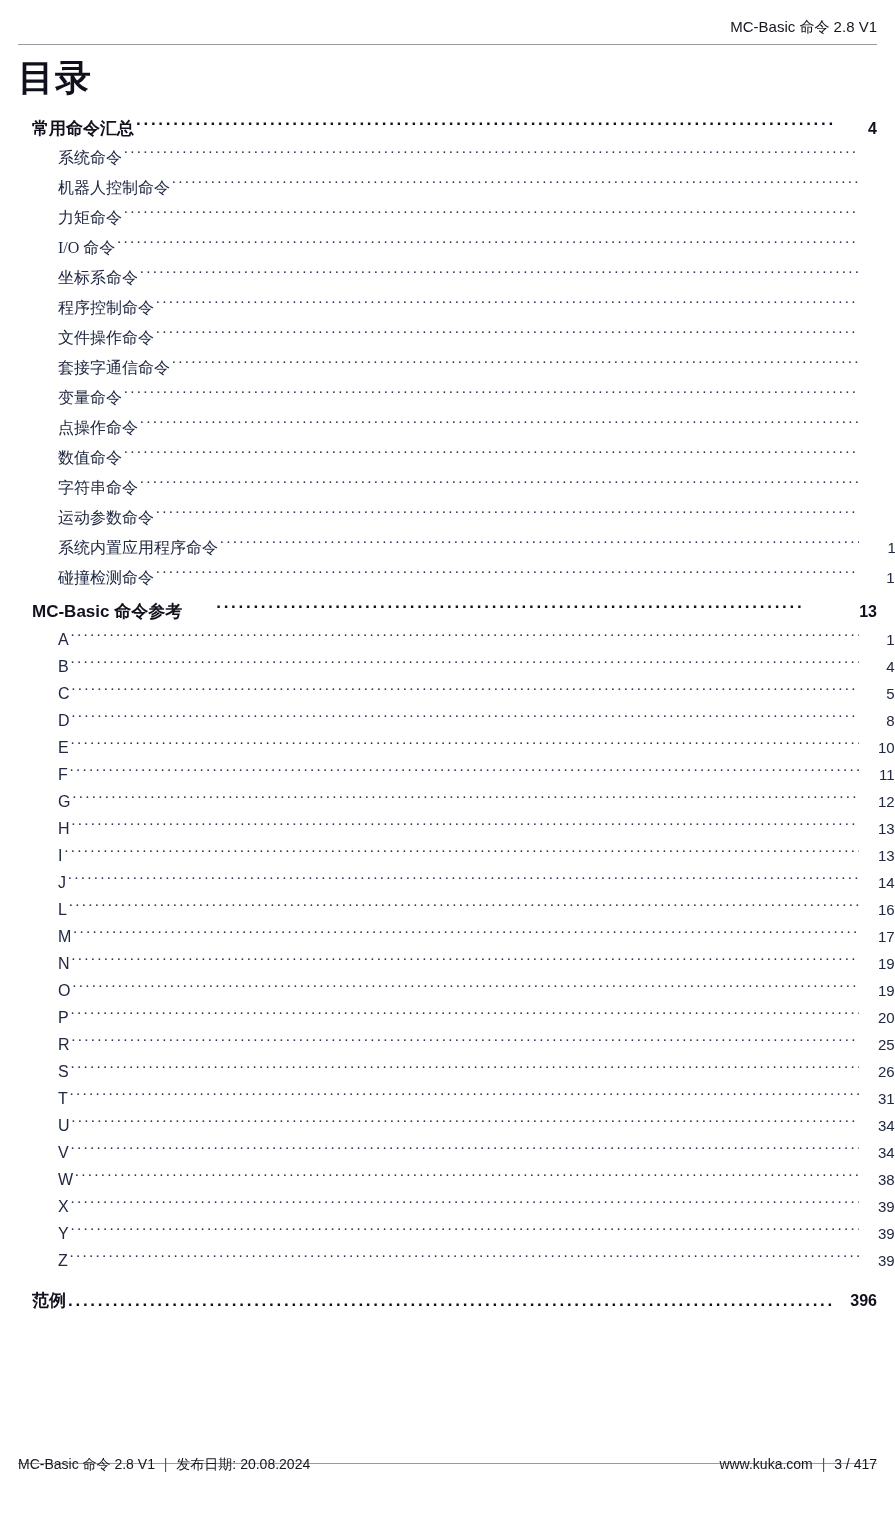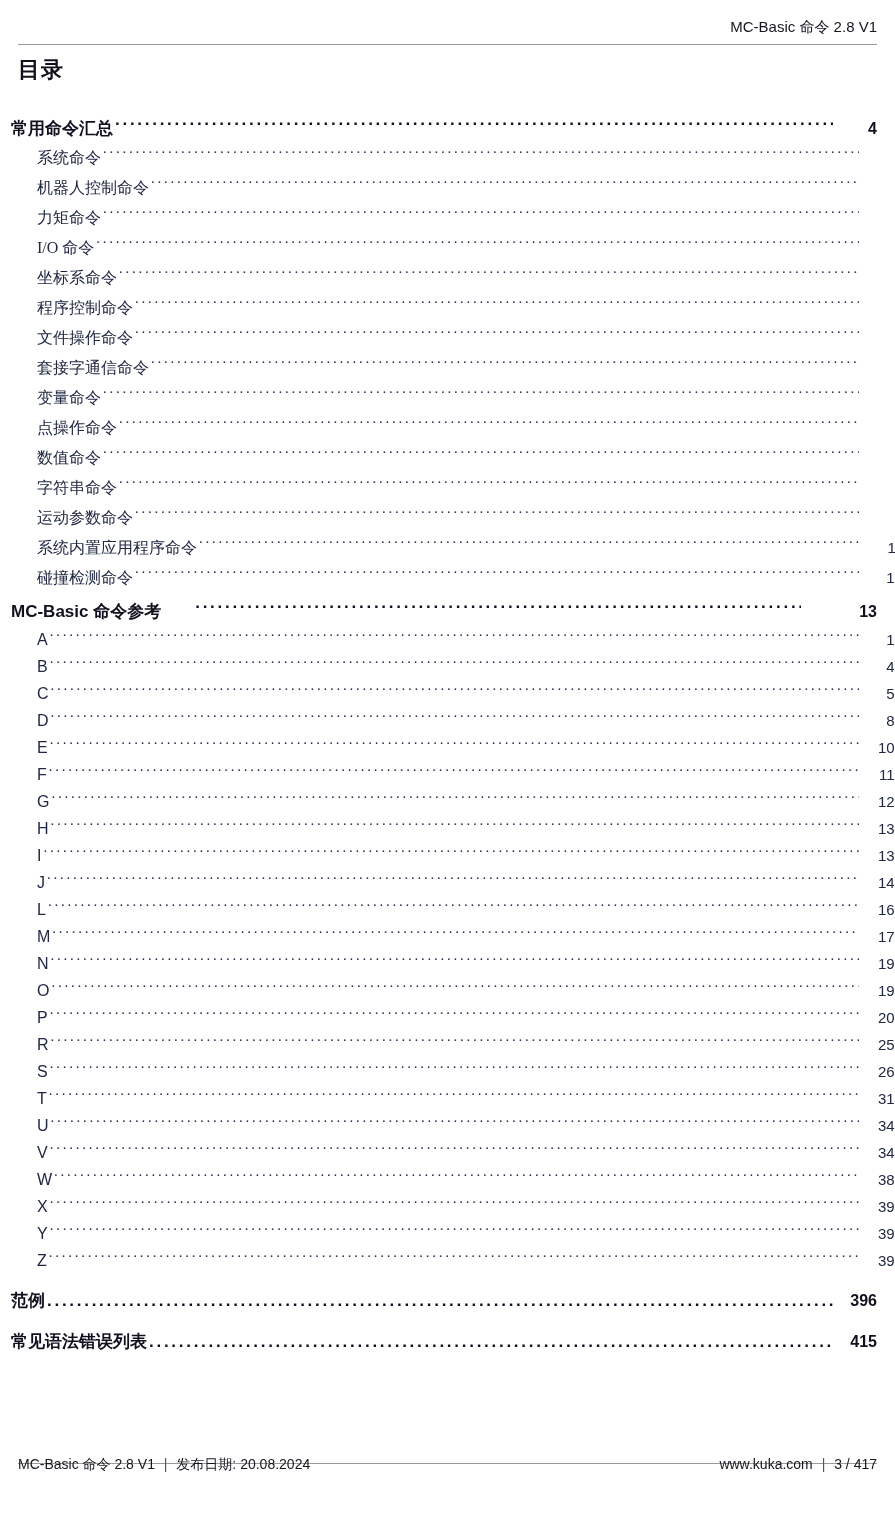--- a/index.html
+++ b/index.html
@@ -47,31 +47,31 @@
     height: 1px;
     background: #9a9a9a;
   }
 
   
   .page-title {
     position: absolute;
     left: 18px;
     top: 57px;
     font-family: "Liberation Serif", serif;
-    font-size: 22px;
+    font-size: 36px;
     font-weight: 700;
     letter-spacing: 1px;
     color: #10101c;
     line-height: 1.2;
   }
 
   
   .toc {
     position: absolute;
-    left: 11px;
+    left: 32px;
     right: 18px;
     top: 114px;
   }
   .toc-row {
     display: flex;
     align-items: baseline;
     width: 100%;
     white-space: nowrap;
     overflow: hidden;
   }
@@ -416,25 +416,20 @@
       </div>
       <div class="toc-row lvl2 alpha">
         <span class="toc-label">Z</span>
         <span class="toc-leader"></span>
         <span class="toc-page">394</span>
       </div>
       <div class="toc-row lvl1 gap-above-big">
         <span class="toc-label">范例</span>
         <span class="toc-leader"></span>
         <span class="toc-page">396</span>
-      </div>
-      <div class="toc-row lvl1 gap-above-big">
-        <span class="toc-label">常见语法错误列表</span>
-        <span class="toc-leader"></span>
-        <span class="toc-page">415</span>
       </div>
     </div>
 
   <div class="footer-rule"></div>
   <div class="footer">
     <div class="footer-left">
       <span>MC-Basic 命令 2.8  V1</span>
       <span class="sep">|</span>
       <span>发布日期:  20.08.2024</span>
     </div>

